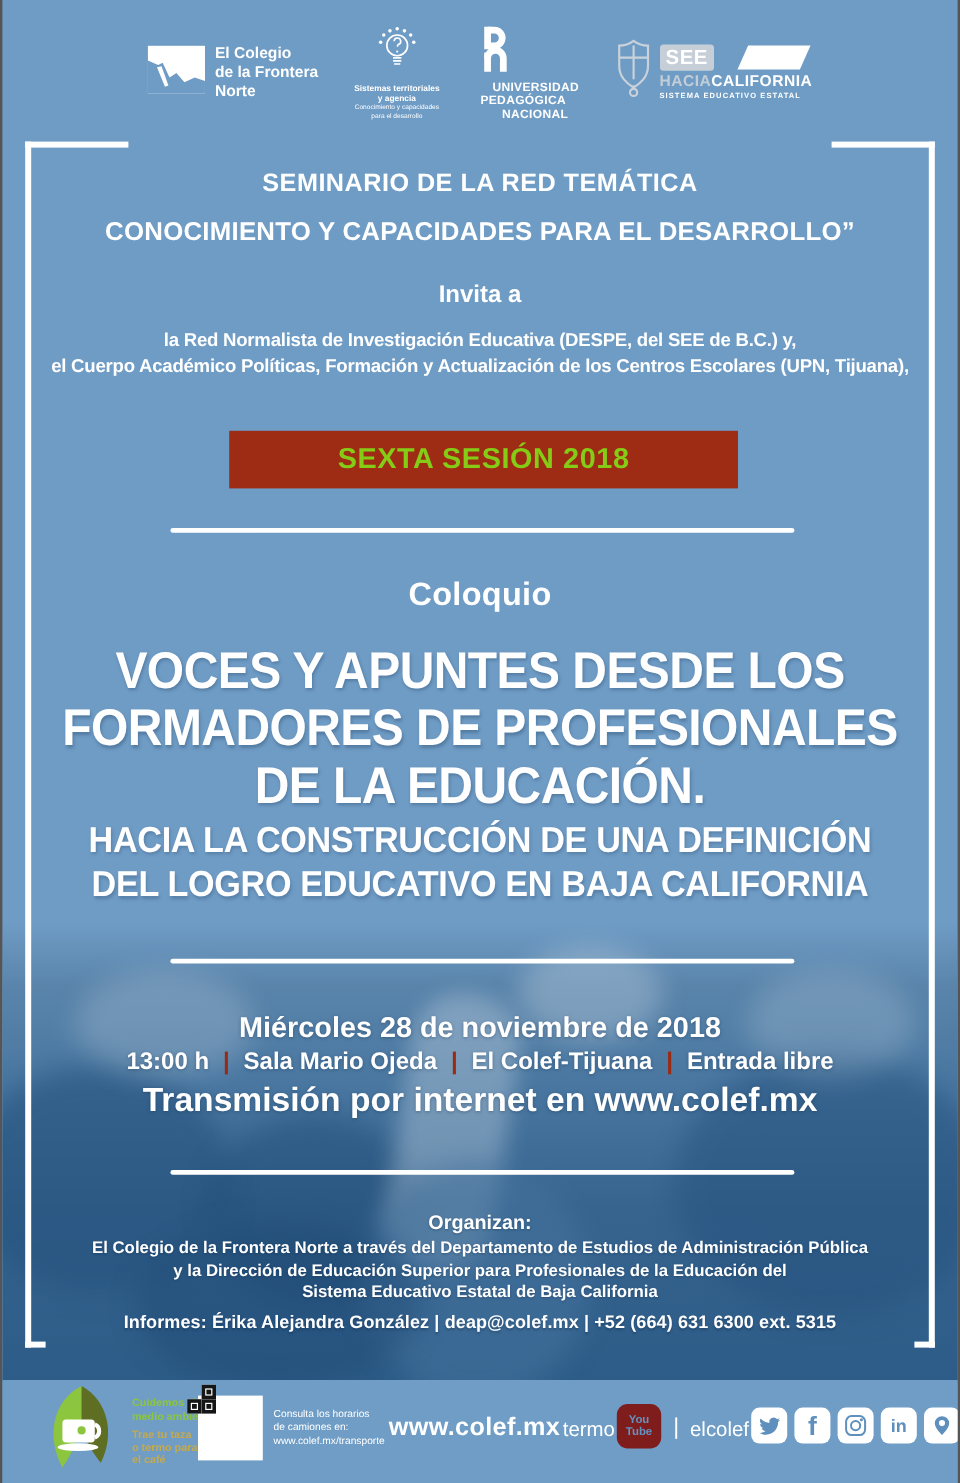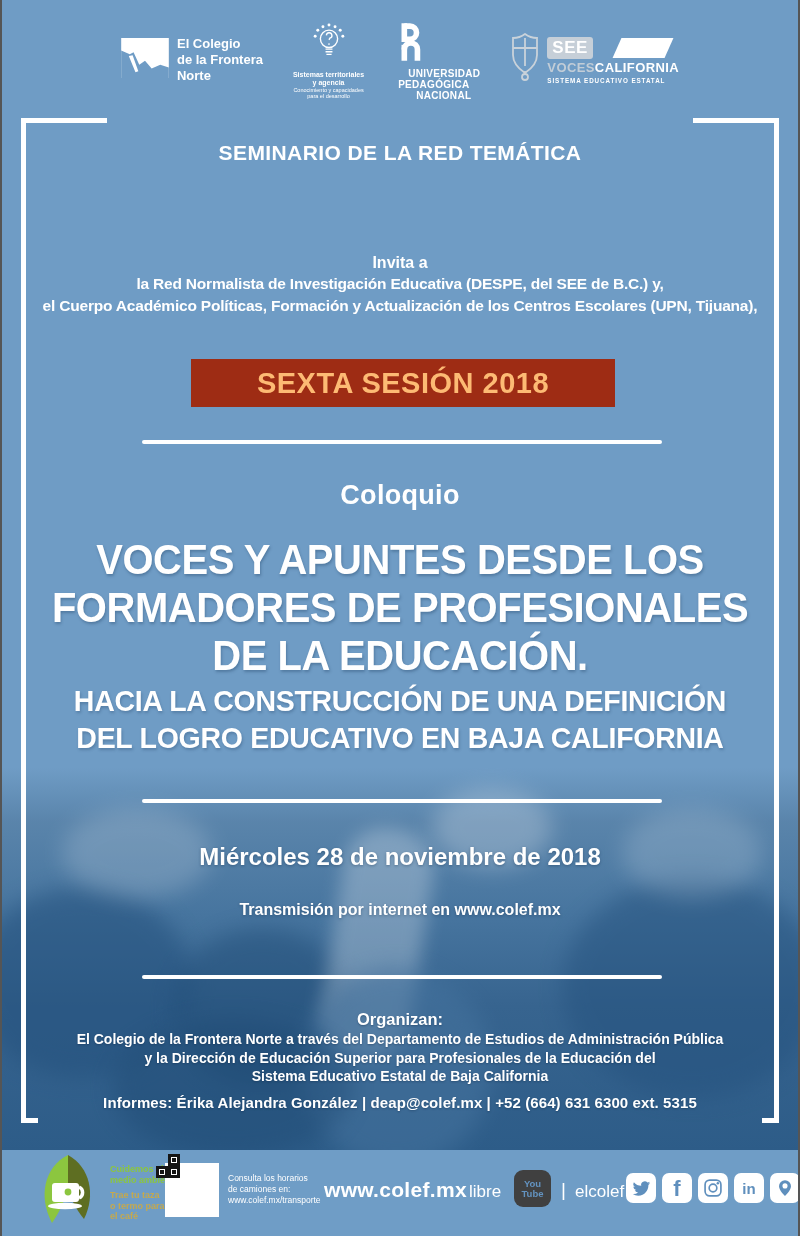--- a/index.html
+++ b/index.html
@@ -53,45 +53,45 @@
   .see-badge{background:#c6cfd8;color:#fff;font-weight:bold;font-size:17px;
              padding:0 5px;border-radius:3px;line-height:22px;letter-spacing:.5px;}
   .see-flag{display:inline-block;width:52px;height:20px;background:#fff;transform:skewX(-24deg);margin-left:8px;}
   .see-name{font-size:13px;font-weight:bold;letter-spacing:.4px;line-height:14px;}
   .see-baja{color:#c2cdd7;} .see-cal{color:#fff;}
   .see-tag{font-size:6.3px;font-weight:bold;letter-spacing:.9px;color:#fff;}
 
   
   .seminar{top:141px;font-size:21px;font-weight:bold;letter-spacing:.4px;}
   .network{top:178px;font-size:21.5px;font-weight:bold;line-height:31px;letter-spacing:.2px;}
-  .invita{top:254px;font-size:16px;font-weight:bold;}
+  .invita{top:235px;font-size:20px;font-weight:bold;}
   .invites{top:273px;font-size:15.5px;font-weight:bold;line-height:22px;letter-spacing:-.2px;}
 
   .banner{
     position:absolute;left:189px;top:359px;width:424px;height:48px;
-    background:#9e2c14;color:#fdba74;font-size:29px;font-weight:bold;
+    background:#9e2c14;color:#84cc16;font-size:24px;font-weight:bold;
     text-align:center;line-height:48px;letter-spacing:.5px;
   }
 
   .divider{position:absolute;left:140px;width:520px;height:4px;background:#fff;border-radius:2px;}
   .d1{top:440px;} .d2{top:799px;} .d3{top:975px;}
 
   .coloquio{top:480px;font-size:27px;font-weight:bold;letter-spacing:.3px;}
 
   .big-title{top:535px;font-size:43px;font-weight:bold;line-height:48px;
              transform:scaleX(.93);letter-spacing:-.5px;
              text-shadow:1px 2px 3px rgba(30,60,95,.35);}
   .sub-title{top:682px;font-size:30px;font-weight:bold;line-height:37px;
              transform:scaleX(.95);letter-spacing:-.3px;
              text-shadow:1px 2px 3px rgba(30,60,95,.3);}
 
   .evt-date{top:843px;font-size:24px;font-weight:bold;text-shadow:0 1px 3px rgba(20,45,75,.4);}
   .evt-details{top:874px;font-size:20px;font-weight:bold;text-shadow:0 1px 3px rgba(20,45,75,.4);}
   .evt-details .pipe{color:#9a2a12;font-weight:bold;padding:0 6px;text-shadow:none;}
-  .evt-stream{top:901px;font-size:16px;font-weight:bold;text-shadow:0 1px 3px rgba(20,45,75,.4);}
+  .evt-stream{top:901px;font-size:28px;font-weight:bold;text-shadow:0 1px 3px rgba(20,45,75,.4);}
 
   .org-label{top:1010px;font-size:16.5px;font-weight:bold;text-shadow:0 1px 2px rgba(15,40,70,.4);}
   .org-lines{top:1030px;font-size:14px;font-weight:bold;line-height:18.5px;text-shadow:0 1px 2px rgba(15,40,70,.4);}
   .contact{top:1094px;font-size:15px;font-weight:bold;letter-spacing:.1px;text-shadow:0 1px 2px rgba(15,40,70,.4);}
 
   
   .footer{position:absolute;left:0;top:1150px;width:800px;height:86px;background:#6f9dc6;}
   .eco-logo{position:absolute;left:36px;top:3px;}
   .eco-text{position:absolute;left:108px;top:14px;font-size:9px;font-weight:bold;line-height:10.5px;}
   .eco-g{color:#8cc63f;} .eco-o{color:#c5a94e;}
@@ -100,21 +100,21 @@
   .qr-pat{position:relative;width:100%;height:100%;
     background:
       repeating-linear-gradient(90deg,#151515 0 3px,transparent 3px 6px),
       repeating-linear-gradient(0deg,#151515 0 3px,#fff 3px 6px);}
   .qr-eye{position:absolute;width:12px;height:12px;border:3px solid #151515;background:#fff;box-sizing:border-box;}
   .qr-eye div{width:4px;height:4px;background:#151515;margin:1px;}
   .qe1{left:0;top:0;} .qe2{right:0;top:0;} .qe3{left:0;bottom:0;}
   .qr-caption{position:absolute;left:226px;top:23px;font-size:8.5px;line-height:11px;color:#fff;}
   .website{position:absolute;left:322px;top:28px;font-size:21px;font-weight:bold;letter-spacing:.3px;}
   .yt-handle{position:absolute;left:467px;top:32px;font-size:17px;}
-  .yt-icon{position:absolute;left:512px;top:20px;width:37px;height:37px;background:#404040;border-radius:9px;
+  .yt-icon{position:absolute;left:512px;top:20px;width:37px;height:37px;background:#7f1d1d;border-radius:9px;
            display:flex;flex-direction:column;justify-content:center;align-items:center;
            color:#6393c0;font-size:9.5px;font-weight:bold;line-height:10px;}
   .ft-pipe{position:absolute;left:559px;top:29px;font-size:19px;}
   .soc-handle{position:absolute;left:573px;top:32px;font-size:17px;text-align:center;}
   .soc-icons{position:absolute;left:624px;top:23px;display:flex;gap:6px;}
   .soc{width:30px;height:30px;background:#fff;border-radius:7px;display:flex;align-items:center;justify-content:center;
        color:#5f8fbd;font-weight:bold;}
   .soc .fb{font-size:22px;line-height:30px;transform:translateY(1px);}
   .soc .li{font-size:15px;}
 </style>
@@ -217,29 +217,30 @@
             <path d="M15 42 v-2"></path>
           </g>
         </svg>
       </span>
       <span class="see-right">
         <span class="see-row">
           <span class="see-badge">SEE</span>
           <span class="see-flag"></span>
         </span>
         <span class="see-name">
-          <span class="see-baja">VOCES</span><span class="see-cal">CALIFORNIA</span>
+          <span class="see-baja">HACIA</span><span class="see-cal">CALIFORNIA</span>
         </span>
         <span class="see-tag">SISTEMA EDUCATIVO ESTATAL</span>
       </span>
     </div>
   </div>
 
   <div class="ctr seminar">SEMINARIO DE LA RED TEMÁTICA</div>
   <div class="ctr network">
+    <div>CONOCIMIENTO Y CAPACIDADES PARA EL DESARROLLO”</div>
   </div>
   <div class="ctr invita">Invita a</div>
   <div class="ctr invites">
     <div>la Red Normalista de Investigación Educativa (DESPE, del SEE de B.C.) y,</div>
     <div>el Cuerpo Académico Políticas, Formación y Actualización de los Centros Escolares (UPN, Tijuana),</div>
   </div>
 
   <div class="banner">SEXTA SESIÓN 2018</div>
 
   <div class="divider d1"></div>
@@ -252,20 +253,29 @@
     <div>DE LA EDUCACIÓN.</div>
   </div>
   <div class="ctr sub-title">
     <div>HACIA LA CONSTRUCCIÓN DE UNA DEFINICIÓN</div>
     <div>DEL LOGRO EDUCATIVO EN BAJA CALIFORNIA</div>
   </div>
 
   <div class="divider d2"></div>
 
   <div class="ctr evt-date">Miércoles 28 de noviembre de 2018</div>
+  <div class="ctr evt-details">
+    <span>13:00 h</span>
+    <span class="pipe">|</span>
+    <span>Sala Mario Ojeda</span>
+    <span class="pipe">|</span>
+    <span>El Colef-Tijuana</span>
+    <span class="pipe">|</span>
+    <span>Entrada libre</span>
+  </div>
   <div class="ctr evt-stream">Transmisión por internet en www.colef.mx</div>
 
   <div class="divider d3"></div>
 
   <div class="ctr org-lines">
     <div>El Colegio de la Frontera Norte a través del Departamento de Estudios de Administración Pública</div>
     <div>y la Dirección de Educación Superior para Profesionales de la Educación del</div>
     <div>Sistema Educativo Estatal de Baja California</div>
   </div>
   <div class="ctr org-label">Organizan:</div>
@@ -306,21 +316,21 @@
       </span>
     </span>
     <span class="qr-caption">
       <div>Consulta los horarios</div>
       <div>de camiones en:</div>
       <div>www.colef.mx/transporte</div>
     </span>
 
     <span class="website">www.colef.mx</span>
 
-    <span class="yt-handle">libre</span>
+    <span class="yt-handle">termo</span>
     <span class="yt-icon">
       <span>You</span>
       <span>Tube</span>
     </span>
     <span class="ft-pipe">|</span>
     <span class="soc-handle">elcolef</span>
 
     <span class="soc-icons">
       <span class="soc">
         <svg width="19" height="19" viewBox="0 0 24 24">

